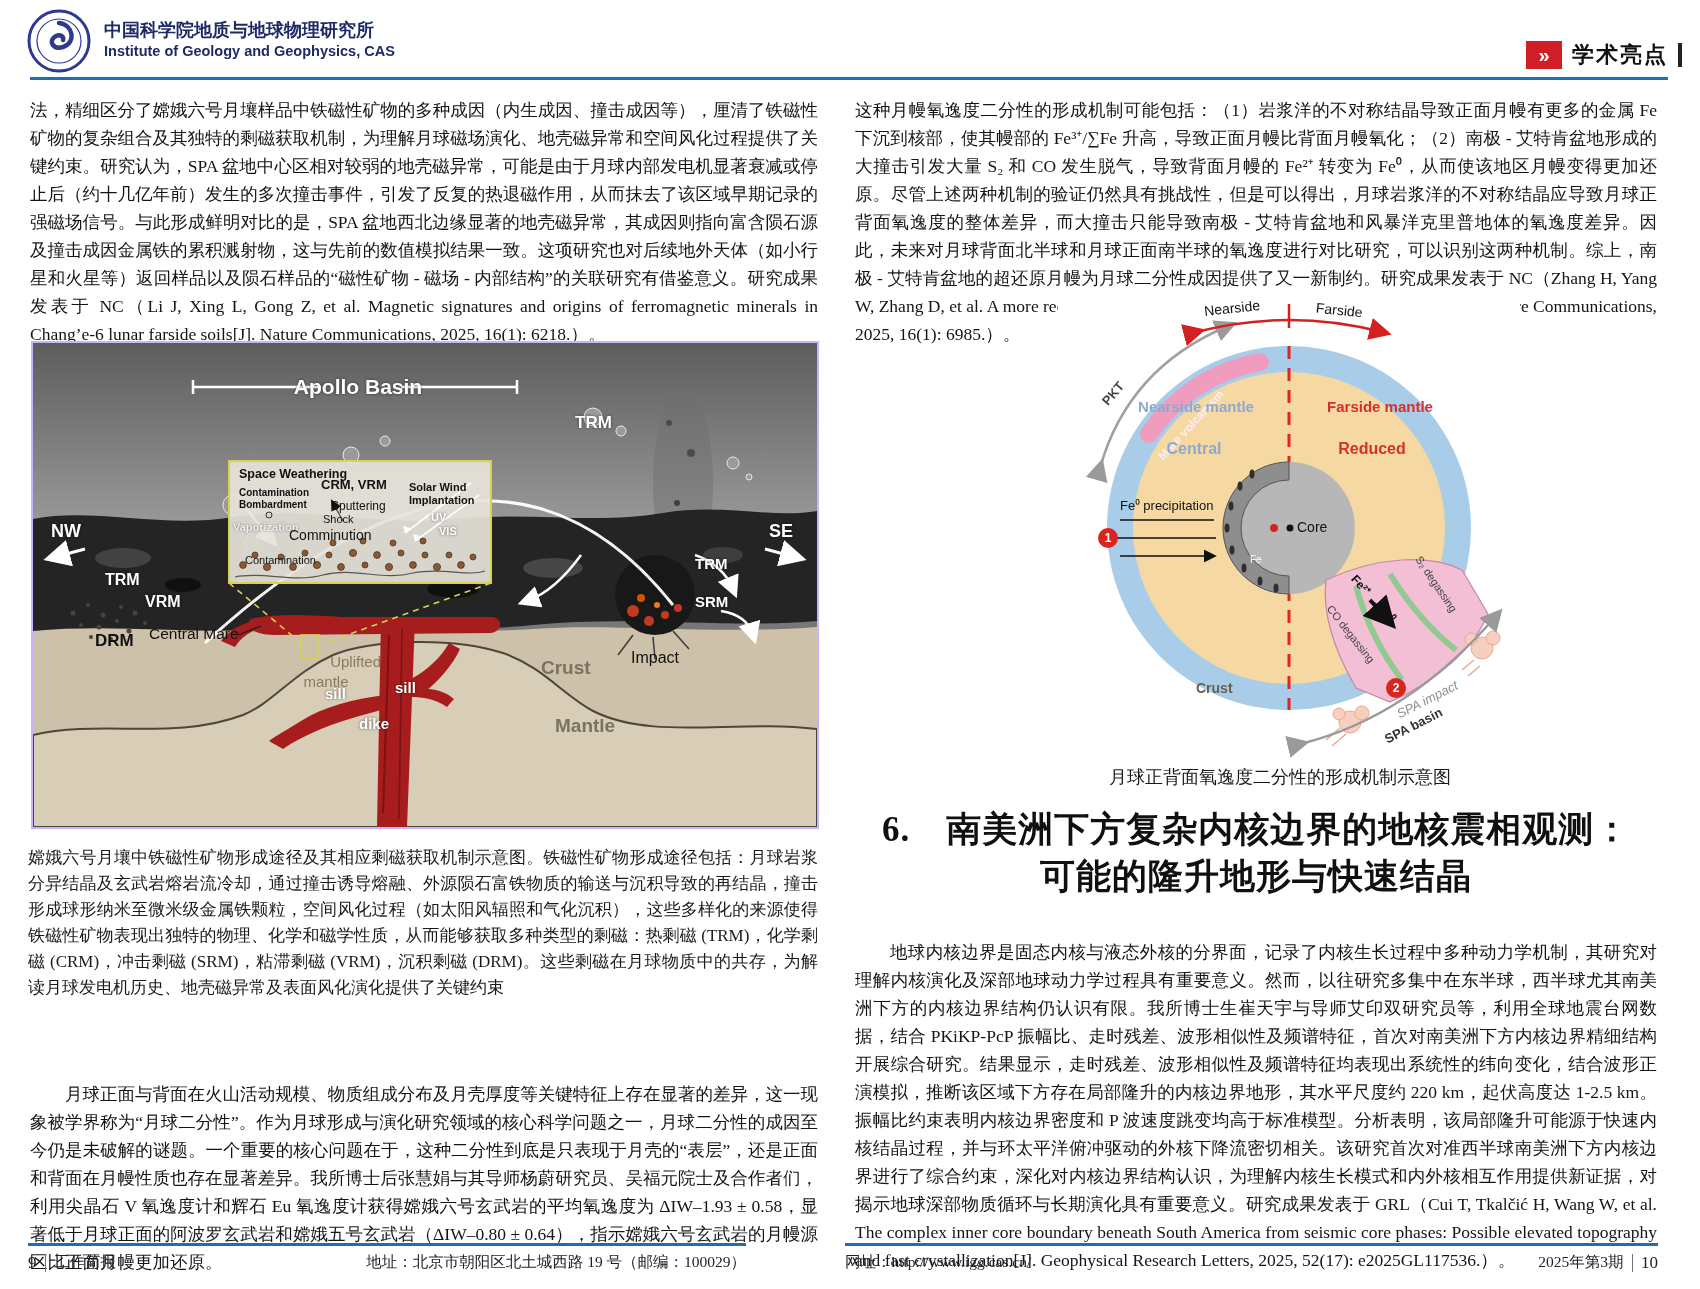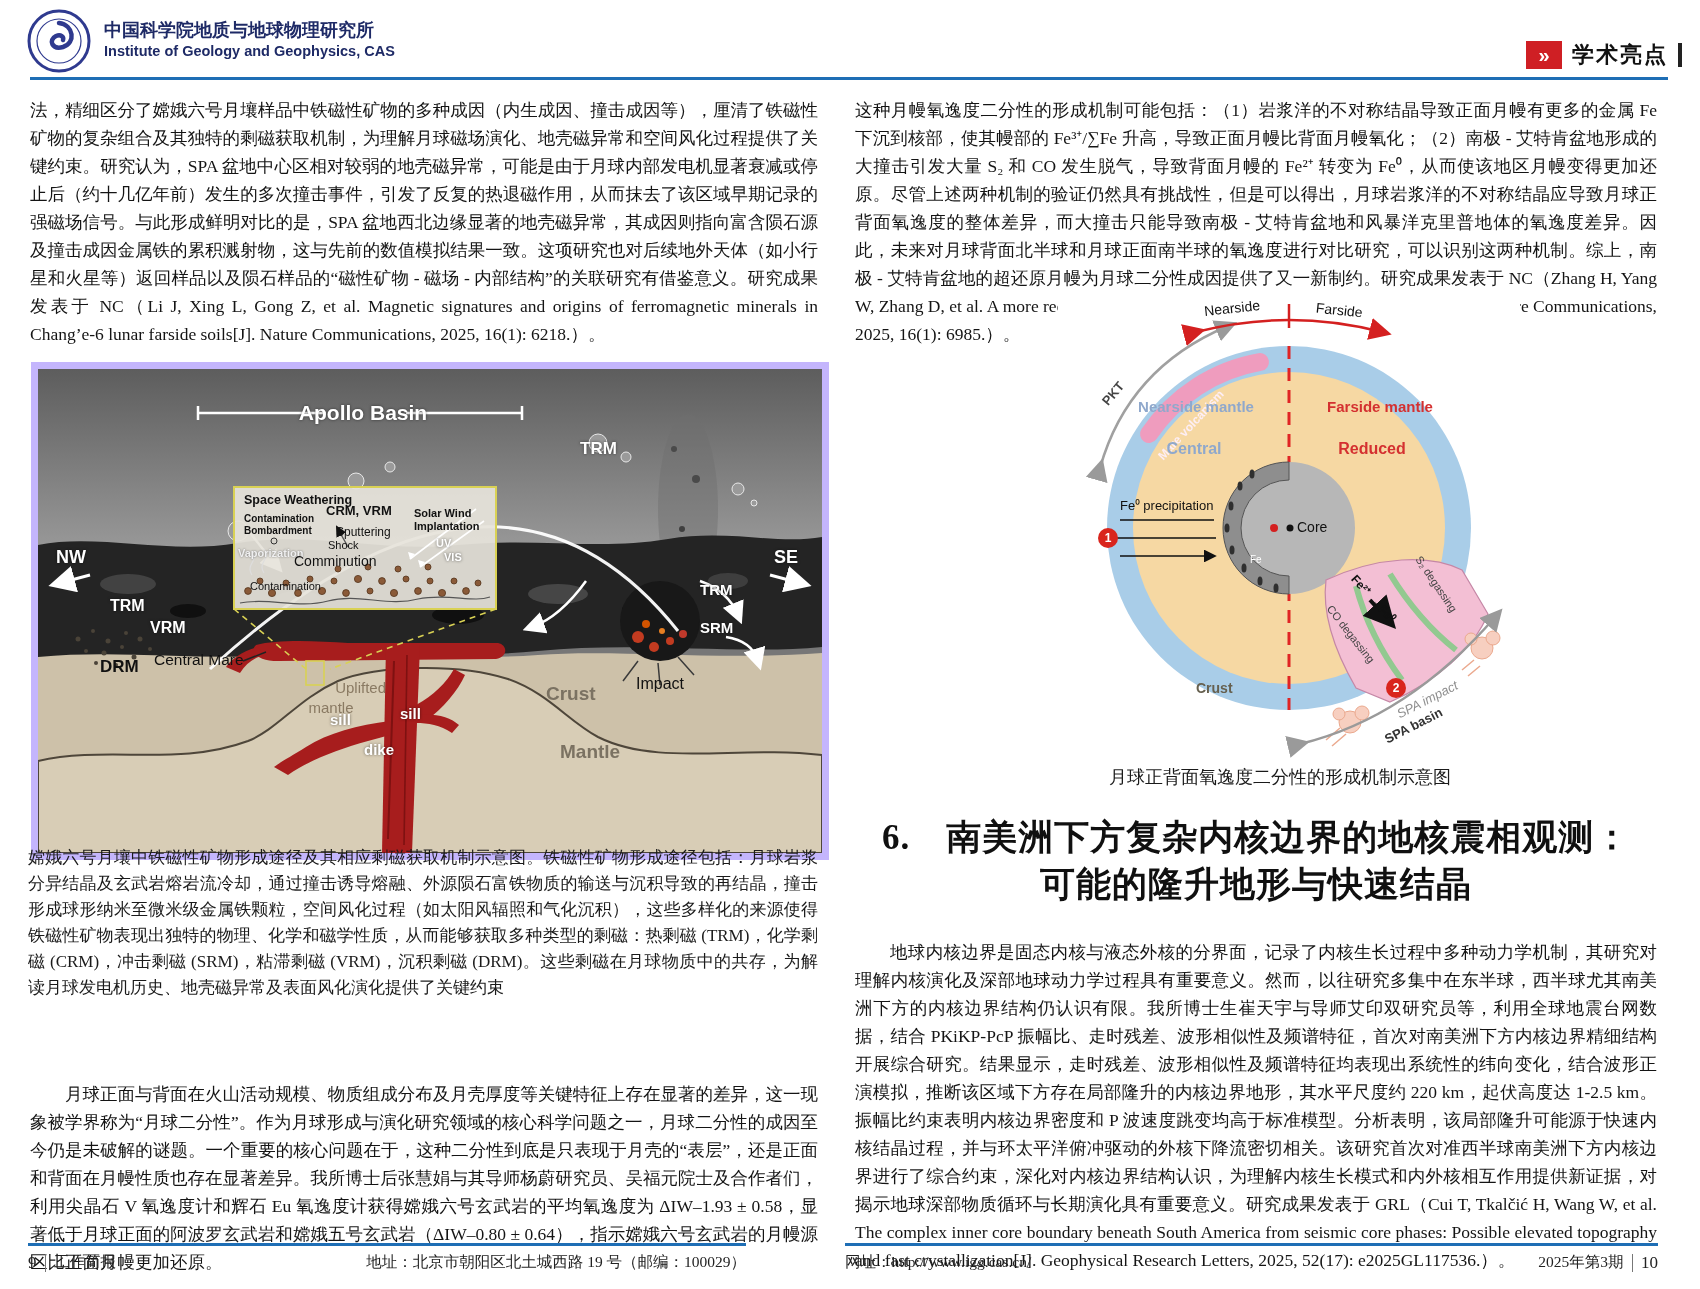--- a/index.html
+++ b/index.html
@@ -13,24 +13,24 @@
   .header-rule{left:30px;top:77px;width:1638px;height:3px;background:#1e6eb5;}
   .badge-row{right:18px;top:40px;display:flex;align-items:center;gap:10px;}
   .badge{width:36px;height:28px;background:#cf1f24;color:#fff;font-weight:bold;font-size:20px;
          display:flex;align-items:center;justify-content:center;font-family:"Liberation Sans",sans-serif;}
   .badge-label{font-size:22px;font-weight:bold;color:#111;font-family:"Liberation Sans",sans-serif;letter-spacing:2px;}
   .badge-bar{width:4px;height:24px;background:#222;}
   
   .para{font-size:17.5px;line-height:28px;text-align:justify;}
   .indent{text-indent:2em;}
   .caption{font-size:17px;line-height:26px;text-align:justify;color:#1a1a1a;}
-  .heading{font-weight:bold;font-size:35px;color:#101010;text-align:center;letter-spacing:1px;line-height:47px;margin-top:8px;}
+  .heading{font-weight:bold;font-size:35px;color:#101010;text-align:center;letter-spacing:1px;line-height:47px;}
   
   .fig{overflow:hidden;}
-  .fig1{left:31px;top:341px;width:784px;height:484px;border:7px solid #c4b5fd;background:#777;margin-top:21px;}
+  .fig1{left:31px;top:341px;width:784px;height:484px;border:2px solid #c4b5fd;background:#777;}
   .fig2{left:1058px;top:298px;width:462px;height:460px;background:#fff;}
   .fl{position:absolute;white-space:nowrap;font-family:"Liberation Sans",sans-serif;}
   .w{color:#fff;font-weight:bold;text-shadow:0 0 3px rgba(0,0,0,.55);}
   .k{color:#111;}
   .tan{color:#7b7262;font-weight:bold;}
   .blue-t{color:#8fa8cc;font-weight:bold;}
   .red-t{color:#d43030;font-weight:bold;}
   .badge-dot{position:absolute;width:20px;height:20px;border-radius:50%;background:#d9251d;color:#fff;
              font-family:"Liberation Sans",sans-serif;font-size:12px;font-weight:bold;
              display:flex;align-items:center;justify-content:center;}

